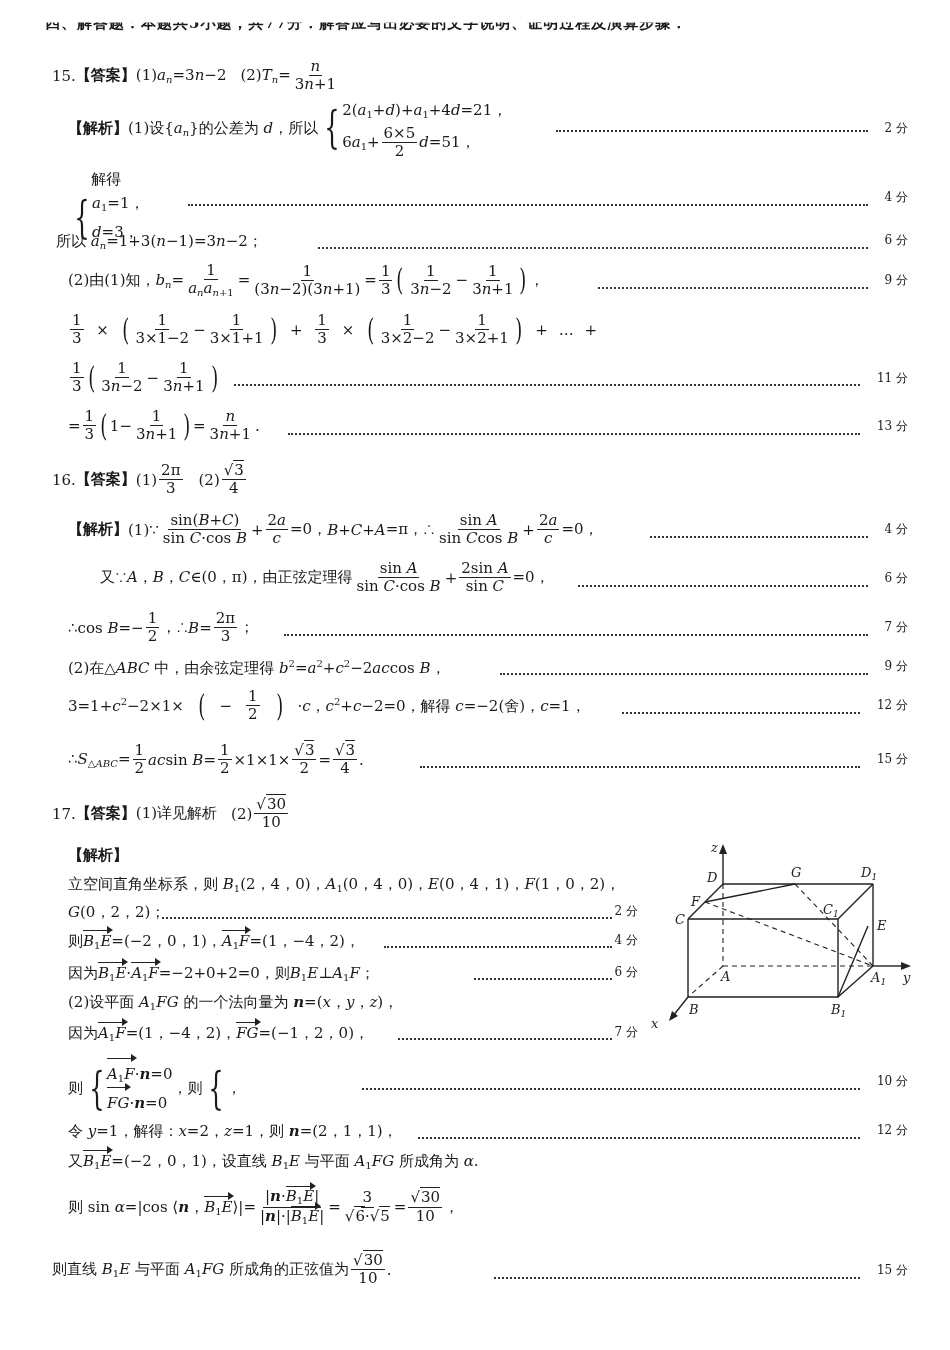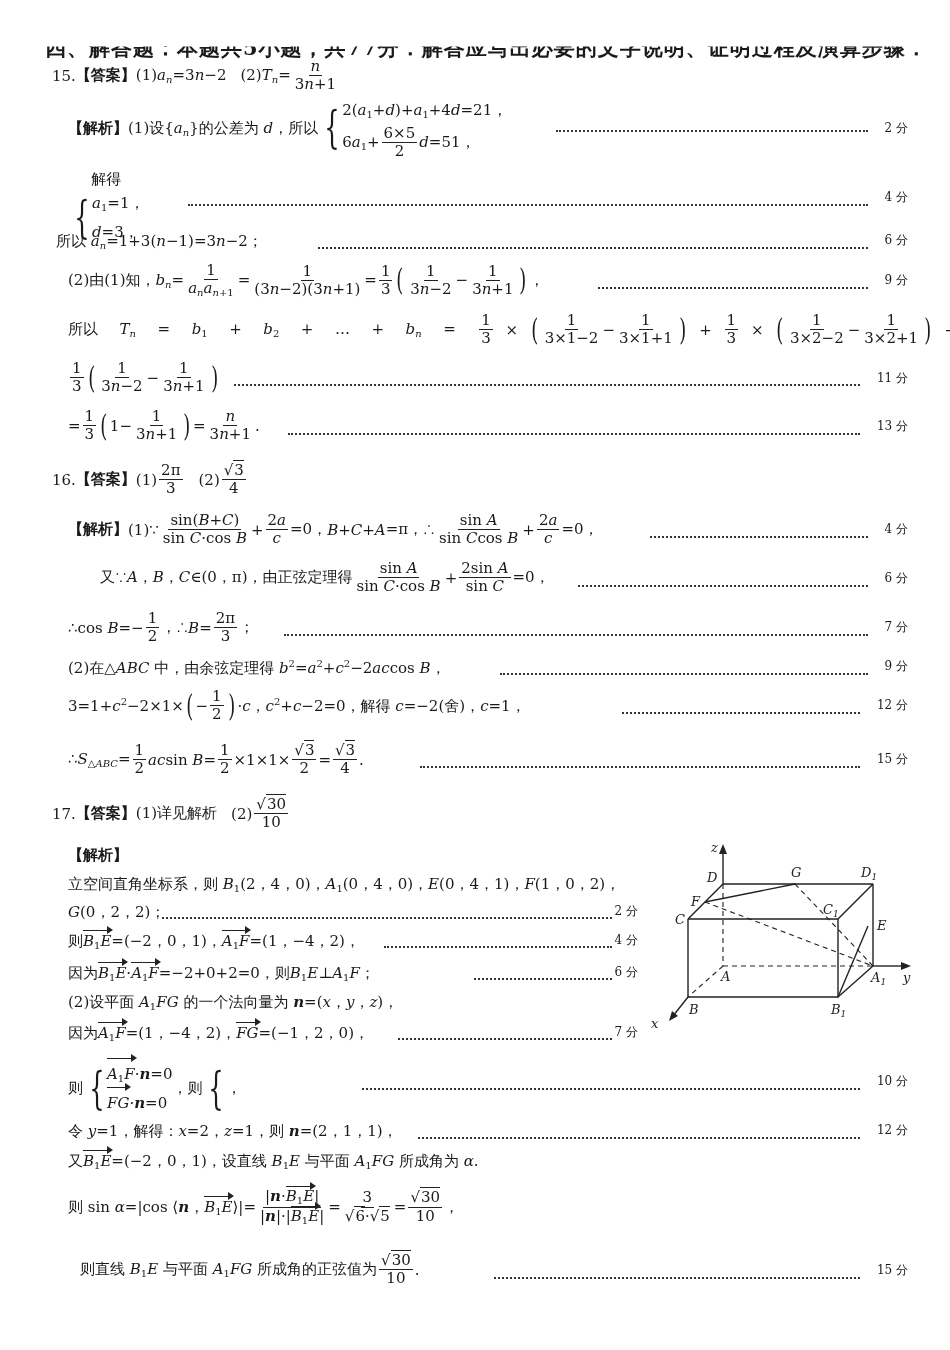--- a/index.html
+++ b/index.html
@@ -5,21 +5,21 @@
   html, body { margin: 0; padding: 0; }
   body {
     width: 950px; height: 1350px; position: relative; overflow: hidden;
     background: #ffffff; color: #1a1a1a;
     font-family: "DejaVu Serif", "Liberation Serif", serif;
     font-size: 15px;
   }
   .line { position: absolute; display: flex; align-items: center; white-space: nowrap; }
   .dots { position: absolute; border-bottom: 2px dotted #333; height: 0; }
   .score { position: absolute; right: 42px; font-size: 12px; }
-  .head { position: absolute; left: 45px; font-weight: bold; font-size: 21px; letter-spacing: 1px; top: 14px; clip-path: inset(45% 0 0 0); margin-top: 20px; }
+  .head { position: absolute; left: 45px; font-weight: bold; font-size: 15px; letter-spacing: 1px; top: 14px; clip-path: inset(45% 0 0 0); }
   i, .it { font-style: italic; }
   sub { font-size: 10px; vertical-align: -3px; }
   sup { font-size: 10px; vertical-align: 6px; }
   .frac { display: inline-flex; flex-direction: column; align-items: center; vertical-align: middle; margin: 0 2px; line-height: 1.15; }
   .frac .num { border-bottom: 1px solid #222; padding: 0 2px; }
   .frac .den { padding: 0 2px; }
   .sys { display: inline-flex; align-items: center; }
   .brace { font-size: 44px; font-family: "DejaVu Serif", serif; transform: scaleX(0.55); line-height: 1; margin-right: -4px; font-weight: 300; }
   .sys .rows { display: flex; flex-direction: column; line-height: 1.9; }
   .big { font-size: 30px; font-weight: 300; line-height: 1; transform: scaleX(0.6); display: inline-block; }
@@ -100,21 +100,20 @@
       <span class="den">3<i>n</i>−2</span>
     </span>−<span class="frac">
       <span class="num">1</span>
       <span class="den">3<i>n</i>+1</span>
     </span><span class="big">)</span>，
 </div>
 <div class="dots" style="left:598px;right:82px;top:287px;"></div>
 <div class="score" style="top:272px;">9 分</div>
 
 <div class="line" style="left:68px;top:312px;word-spacing:6px;">
-  <span>所以&nbsp; <i>T</i><sub><i>n</i></sub> &nbsp;= &nbsp;<i>b</i><sub>1</sub> &nbsp;+ &nbsp;<i>b</i><sub>2</sub> &nbsp;+ &nbsp;… &nbsp;+ &nbsp;<i>b</i><sub><i>n</i></sub> &nbsp;= &nbsp;</span>
   <span class="frac">
       <span class="num">1</span>
       <span class="den">3</span>
     </span>&nbsp;×&nbsp;
   <span class="big">(</span><span class="frac">
       <span class="num">1</span>
       <span class="den">3×1−2</span>
     </span>−<span class="frac">
       <span class="num">1</span>
       <span class="den">3×1+1</span>
@@ -227,21 +226,21 @@
 </div>
 <div class="dots" style="left:284px;right:82px;top:634px;"></div>
 <div class="score" style="top:619px;">7 分</div>
 
 <div class="line" style="left:68px;top:658px;">
   <span>(2)在△<i>ABC</i> 中，由余弦定理得 <i>b</i><sup>2</sup>=<i>a</i><sup>2</sup>+<i>c</i><sup>2</sup>−2<i>ac</i>cos <i>B</i>，</span>
 </div>
 <div class="dots" style="left:500px;right:82px;top:673px;"></div>
 <div class="score" style="top:658px;">9 分</div>
 
-<div class="line" style="left:68px;top:688px;">
+<div class="line" style="left:68px;top:688px;gap:12px;">
   <span>3=1+<i>c</i><sup>2</sup>−2×1×</span><span class="big">(</span>−<span class="frac">
       <span class="num">1</span>
       <span class="den">2</span>
     </span><span class="big">)</span><span>·<i>c</i>，<i>c</i><sup>2</sup>+<i>c</i>−2=0，解得 <i>c</i>=−2(舍)，<i>c</i>=1，</span>
 </div>
 <div class="dots" style="left:622px;right:90px;top:712px;"></div>
 <div class="score" style="top:697px;">12 分</div>
 
 <div class="line" style="left:68px;top:742px;">
   <span>∴<i>S</i><sub>△<i>ABC</i></sub>=</span><span class="frac">
@@ -391,21 +390,21 @@
   <span class="frac">
       <span class="num">3</span>
       <span class="den">√<span class="sqrt">6</span>·√<span class="sqrt">5</span></span>
     </span>=
   <span class="frac">
       <span class="num">√<span class="sqrt">30</span></span>
       <span class="den">10</span>
     </span>，
 </div>
 
-<div class="line" style="left:80px;top:1252px;">
+<div class="line" style="left:52px;top:1252px;">
   <span>则直线 <i>B</i><sub>1</sub><i>E</i> 与平面 <i>A</i><sub>1</sub><i>FG</i> 所成角的正弦值为</span>
   <span class="frac">
       <span class="num">√<span class="sqrt">30</span></span>
       <span class="den">10</span>
     </span>.
 </div>
 <div class="dots" style="left:494px;right:90px;top:1277px;"></div>
 <div class="score" style="top:1262px;">15 分</div>
 
 </body></html>

